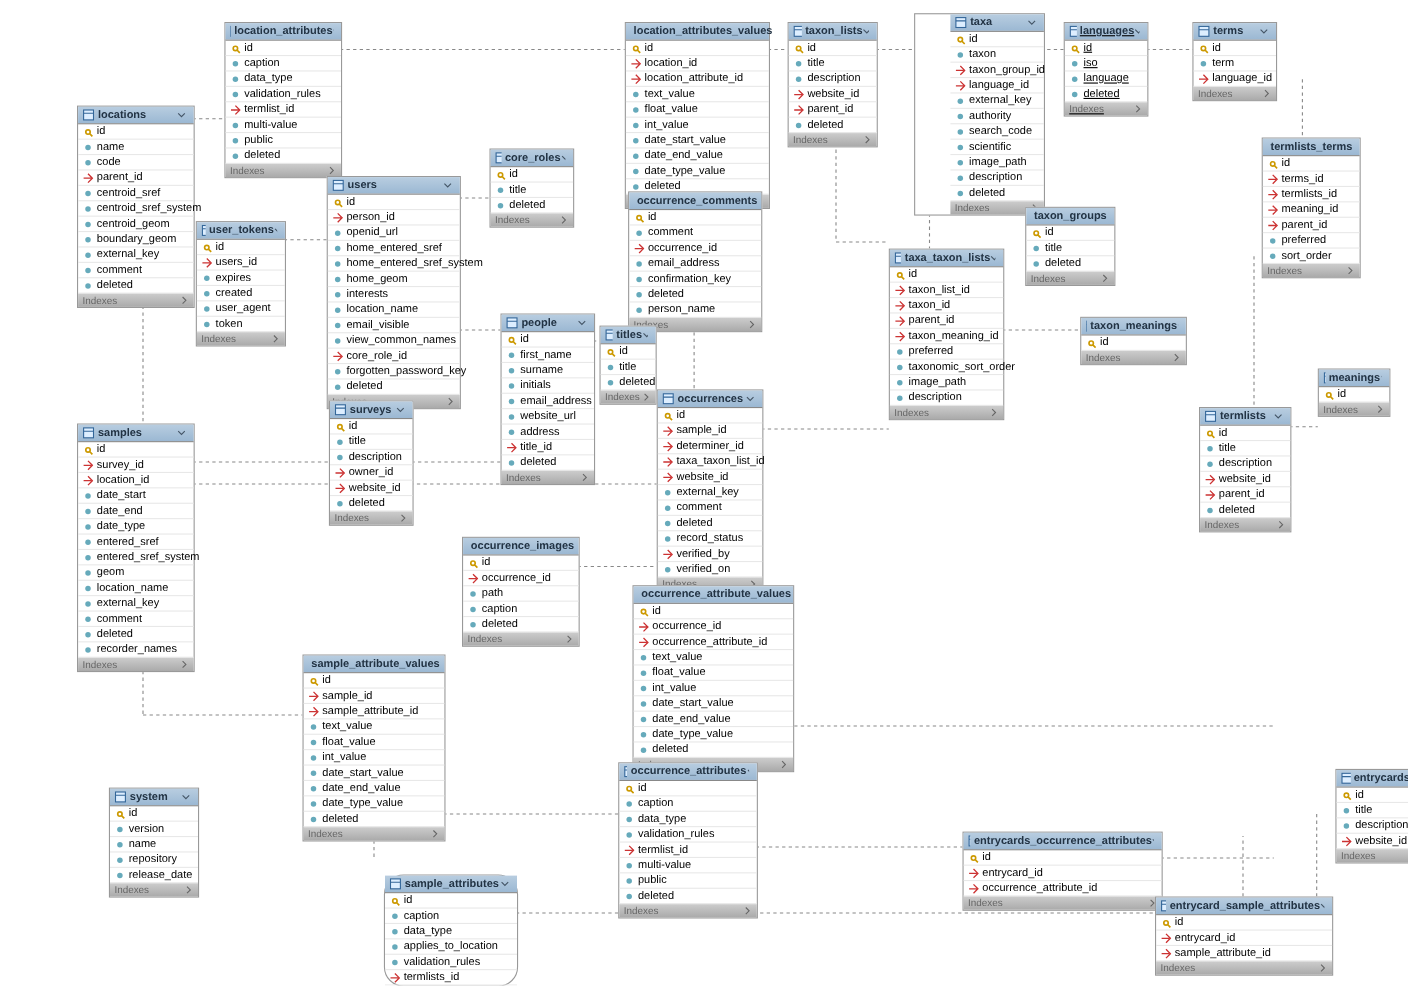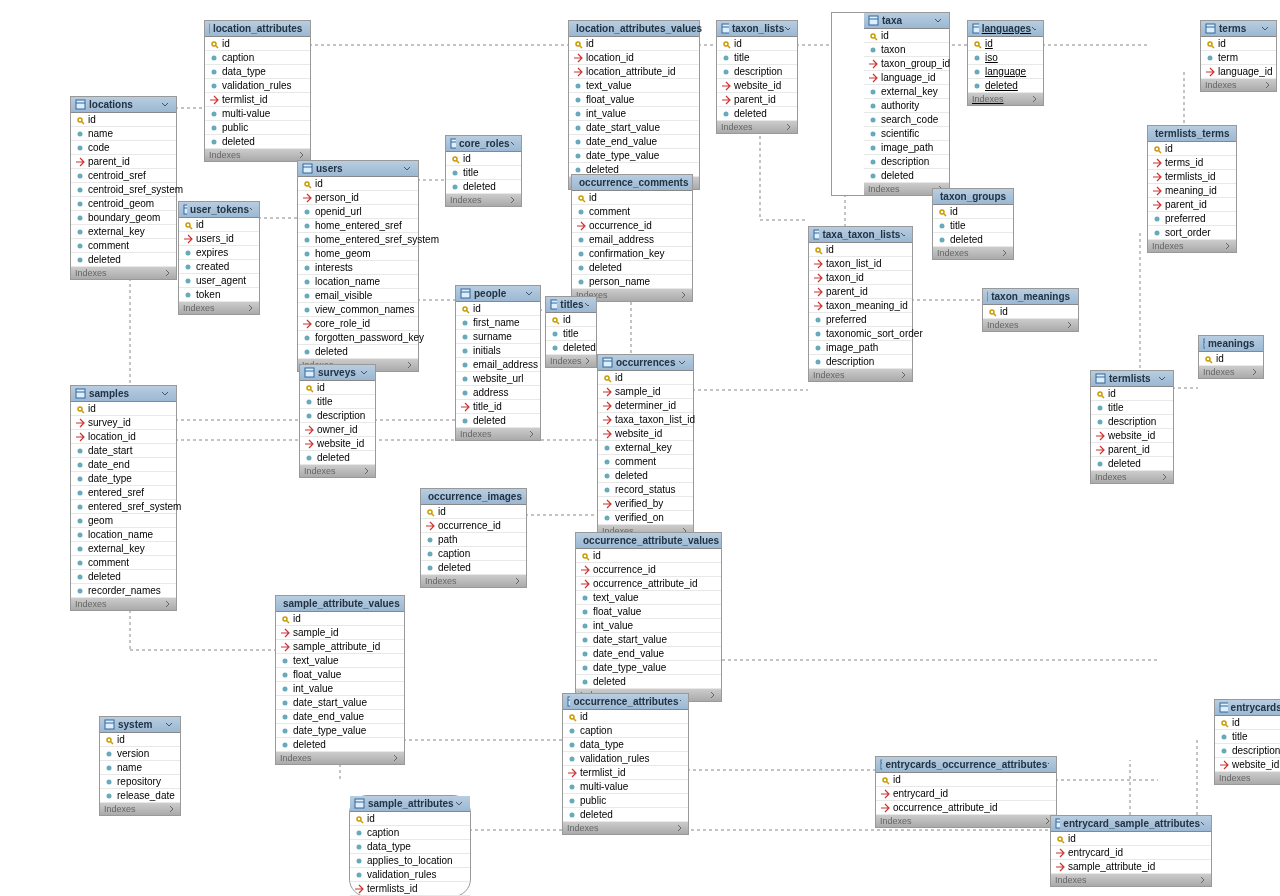--- a/index.html
+++ b/index.html
@@ -457,21 +457,21 @@
         </svg>
         <span>deleted</span>
       </div>
       <div class="ft">
         <span>Indexes</span>
         <svg width="8" height="8">
           <path d="M2 1l3 3-3 3" stroke="#666" fill="none"></path>
         </svg>
       </div>
     </div>
-    <div class="tbl" style="left: 1200px; top: 20px; width: 75px;">
+    <div class="tbl" style="left: 1084px; top: 20px; width: 75px;">
       <div class="hd">
         <svg width="11" height="11">
           <rect x="1" y="1" width="9" height="9" fill="#def" stroke="#369"></rect>
           <line x1="1" y1="4" x2="10" y2="4" stroke="#369"></line>
         </svg>
         <span class="n">terms</span>
         <svg width="8" height="8">
           <path d="M1 2l3 3 3-3" stroke="#456" fill="none"></path>
         </svg>
       </div>

